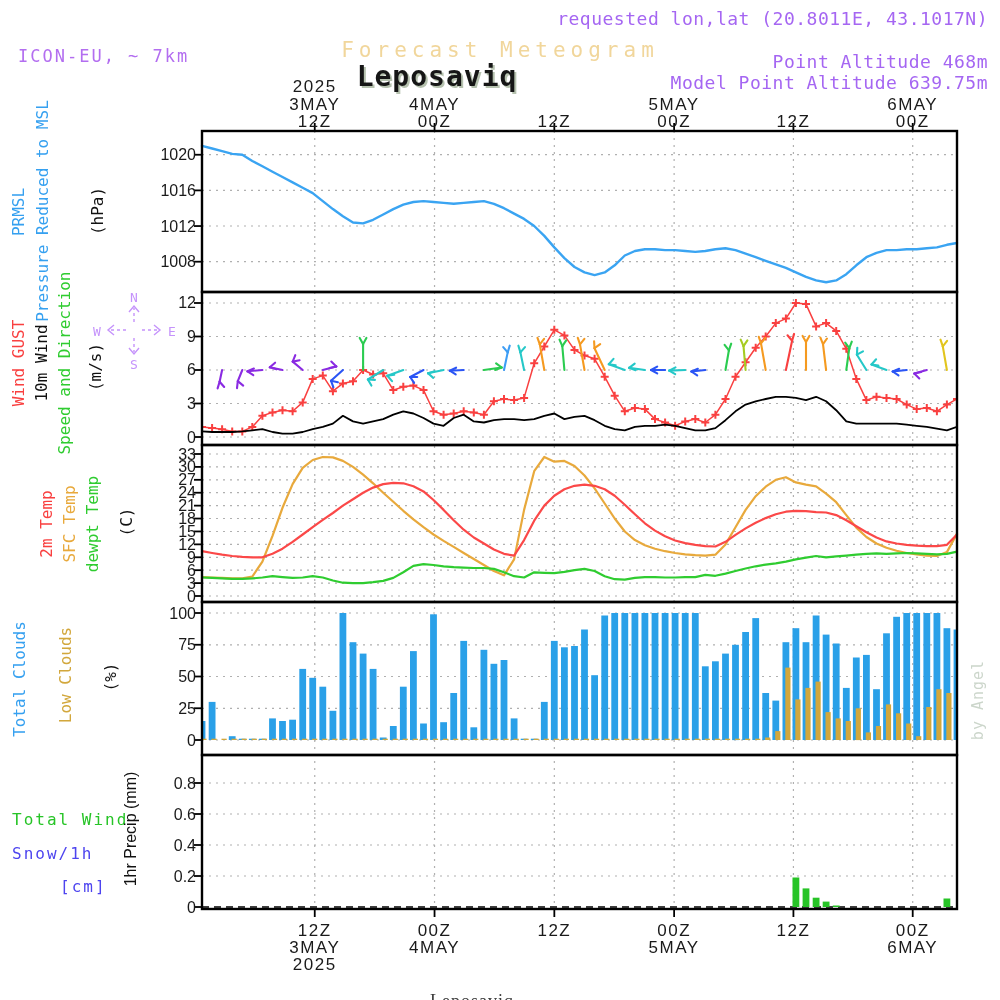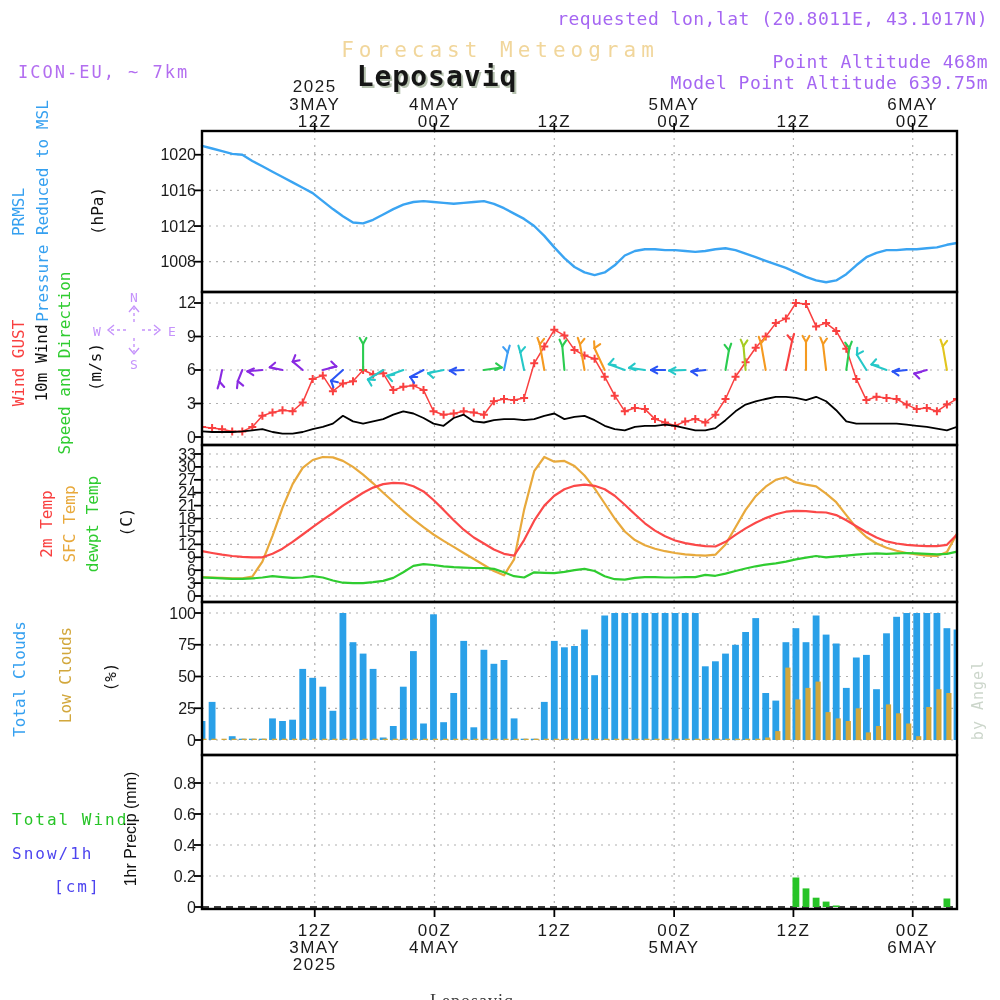--- a/index.html
+++ b/index.html
@@ -646,21 +646,21 @@
         <text x="912.70902" y="936" font-size="17" text-anchor="middle" letter-spacing="1.5">00Z</text>
         <text x="912.70902" y="953" font-size="17" text-anchor="middle" letter-spacing="1.5">6MAY</text>
       </g>
     </svg>
 
   <div class="abs ctr mono title" style="left:500px;top:2px;">Forecast Meteogram</div>
   <div class="abs ctr mono station" style="left:437px;top:24px;">Leposaviq</div>
   <div class="abs mono info" style="right:12px;top:8px;">requested lon,lat (20.8011E, 43.1017N)</div>
   <div class="abs mono info" style="right:12px;top:51px;">Point Altitude 468m</div>
   <div class="abs mono info" style="right:12px;top:72px;padding-left:13px;">Model Point Altitude 639.75m</div>
-  <div class="abs mono model" style="left:18px;top:62px;">ICON-EU, ~ 7km</div>
+  <div class="abs mono model" style="left:18px;top:46px;">ICON-EU, ~ 7km</div>
 
   <div class="abs rot mono sideP1" style="left:18px;top:212px;">PRMSL</div>
   <div class="abs rot mono sideP1" style="left:42px;top:211px;">Pressure Reduced to MSL</div>
   <div class="abs rot mono sideBlk" style="left:97px;top:211px;">(hPa)</div>
 
   <div class="abs rot mono sideRed" style="left:18px;top:363px;">Wind GUST</div>
   <div class="abs rot mono sideBlk" style="left:41px;top:363px;">10m Wind</div>
   <div class="abs rot mono sideGrn" style="left:64px;top:363px;">Speed and Direction</div>
   <div class="abs rot mono sideBlk" style="left:95px;top:367px;">(m/s)</div>
   <div class="abs mono compassL" style="left:134px;top:297px;">N</div>
@@ -672,18 +672,18 @@
   <div class="abs rot mono sideOrg" style="left:69px;top:524px;">SFC Temp</div>
   <div class="abs rot mono sideGrn" style="left:92px;top:524px;">dewpt Temp</div>
   <div class="abs rot mono sideBlk" style="left:126px;top:522px;">(C)</div>
 
   <div class="abs rot mono sideBlu" style="left:19px;top:679px;">Total Clouds</div>
   <div class="abs rot mono sideTan" style="left:65px;top:675px;">Low Clouds</div>
   <div class="abs rot mono sideBlk" style="left:110px;top:677px;">(%)</div>
 
   <div class="abs mono p5g" style="left:12px;top:810px;">Total  Wind</div>
   <div class="abs mono p5b" style="left:12px;top:844px;">Snow/1h</div>
-  <div class="abs mono p5b" style="left:54px;top:877px;">[cm]</div>
+  <div class="abs mono p5b" style="left:60px;top:877px;">[cm]</div>
   <div class="abs rot sideBlk" style="left:131px;top:829px;">1hr Precip (mm)</div>
 
   <div class="abs mono wm" style="left:978px;top:700px;">by Angel</div>
   <div class="abs ctr footer" style="left:472px;top:955px;">Leposaviq</div>
 </div>
 
 </body></html>

